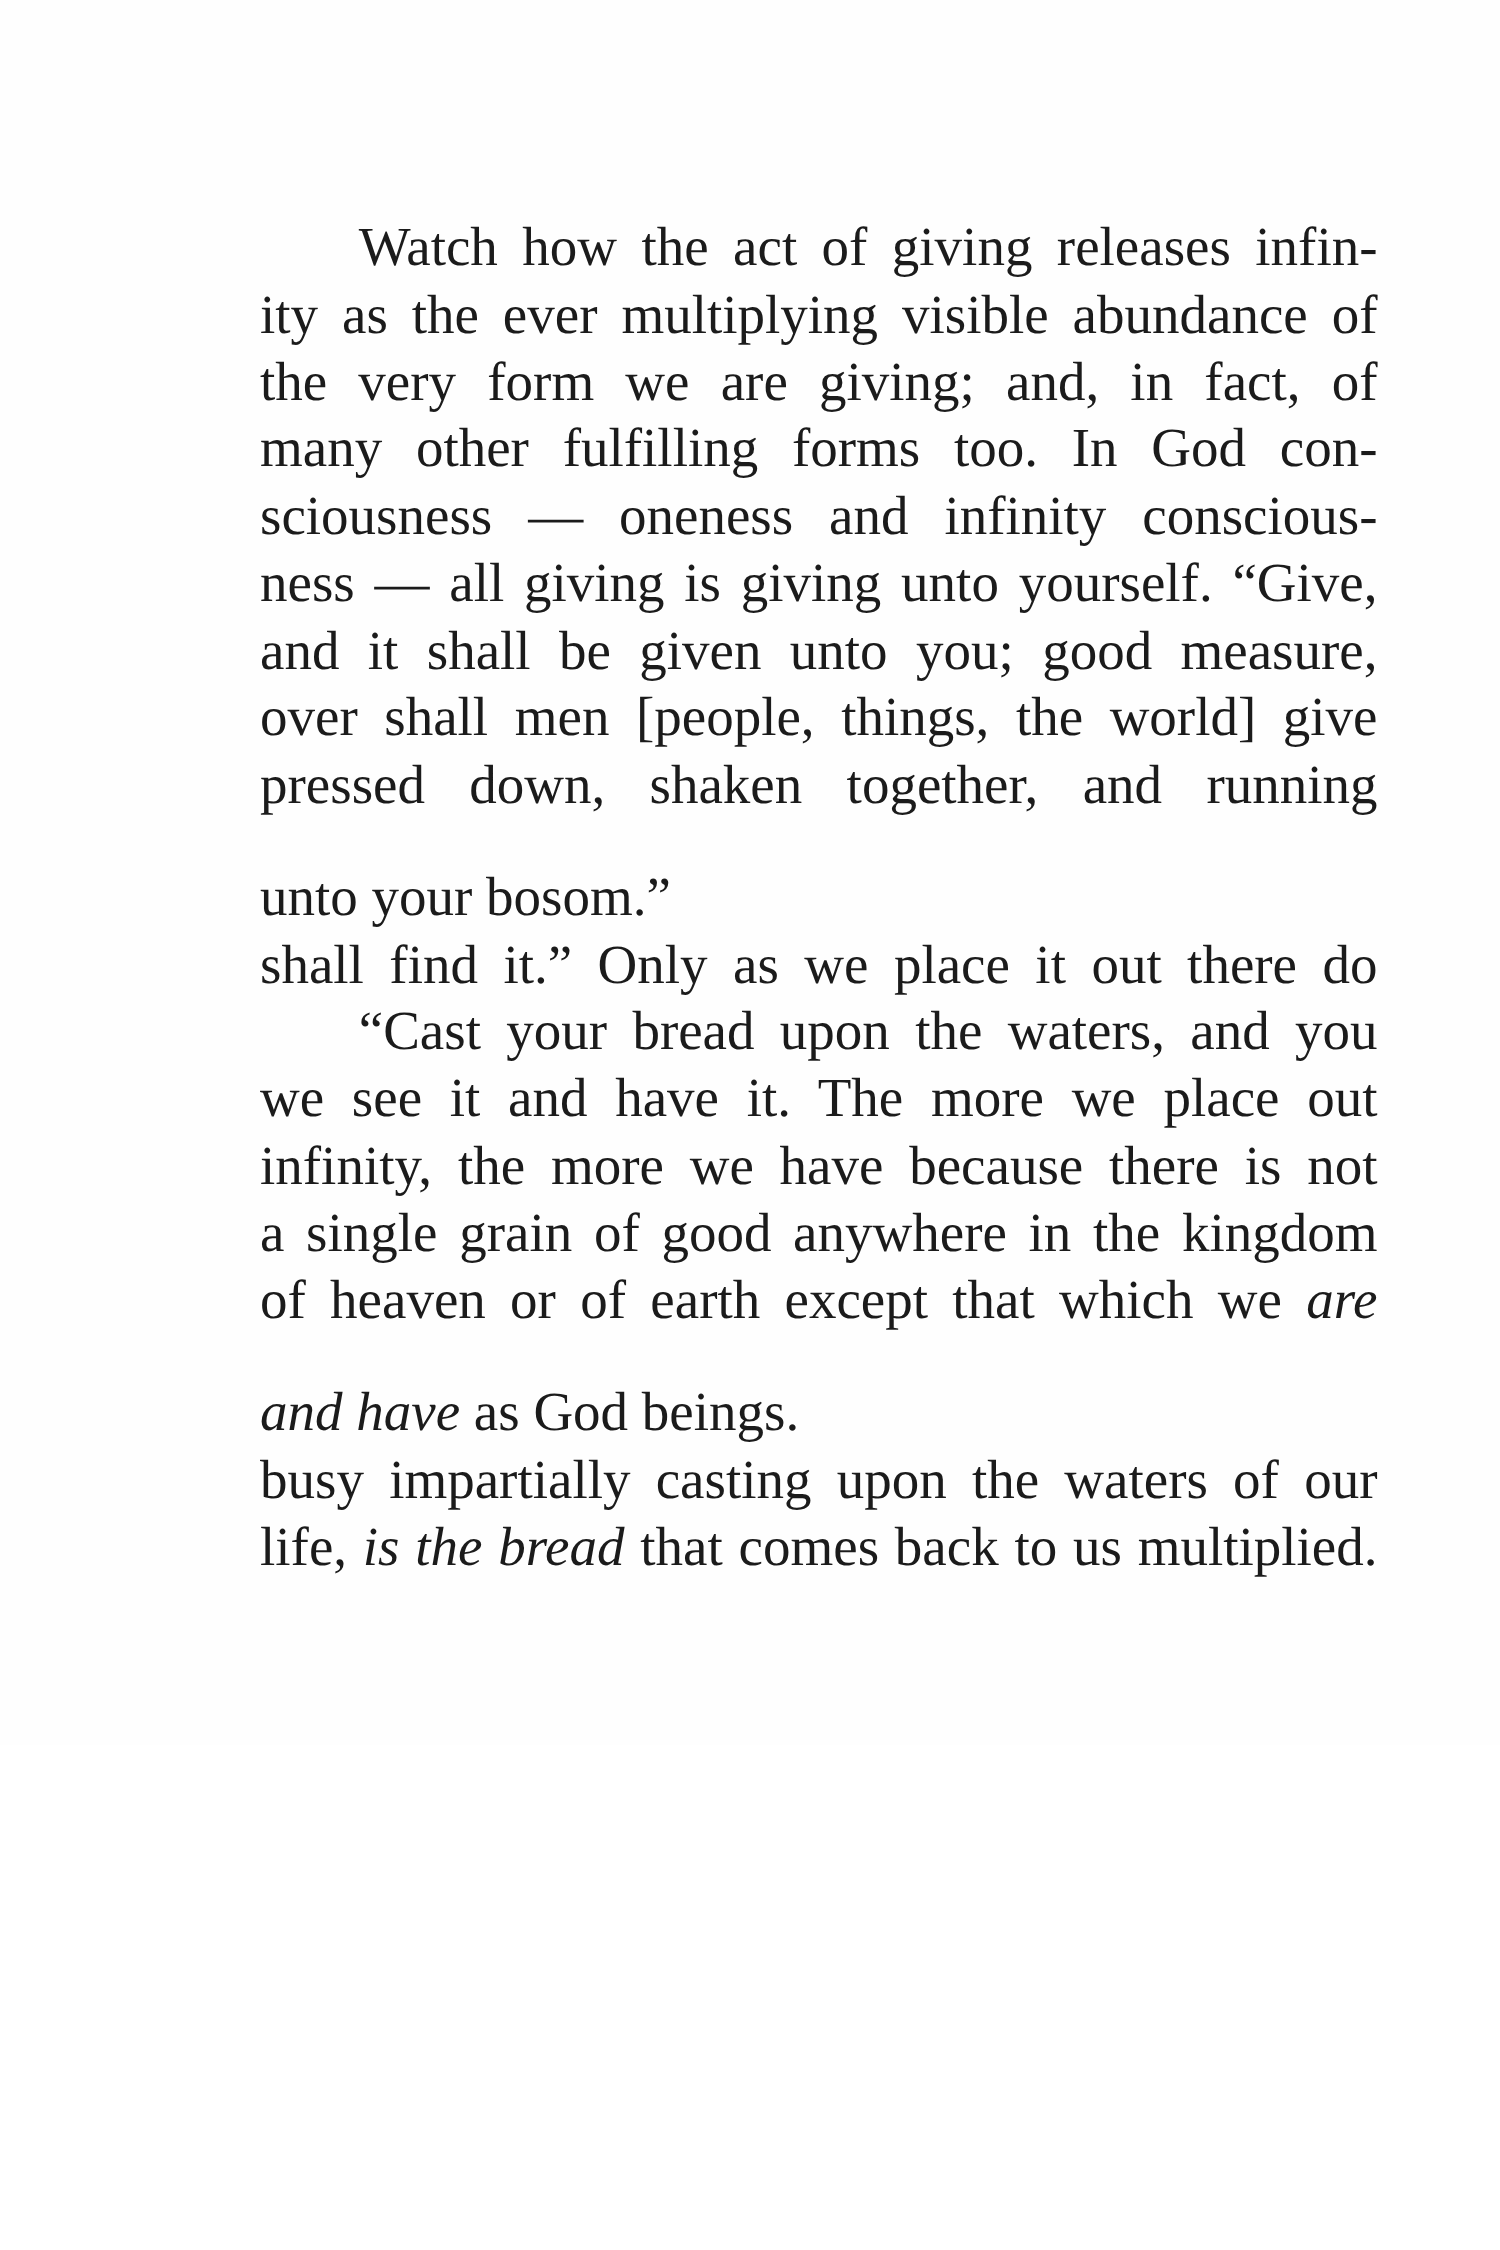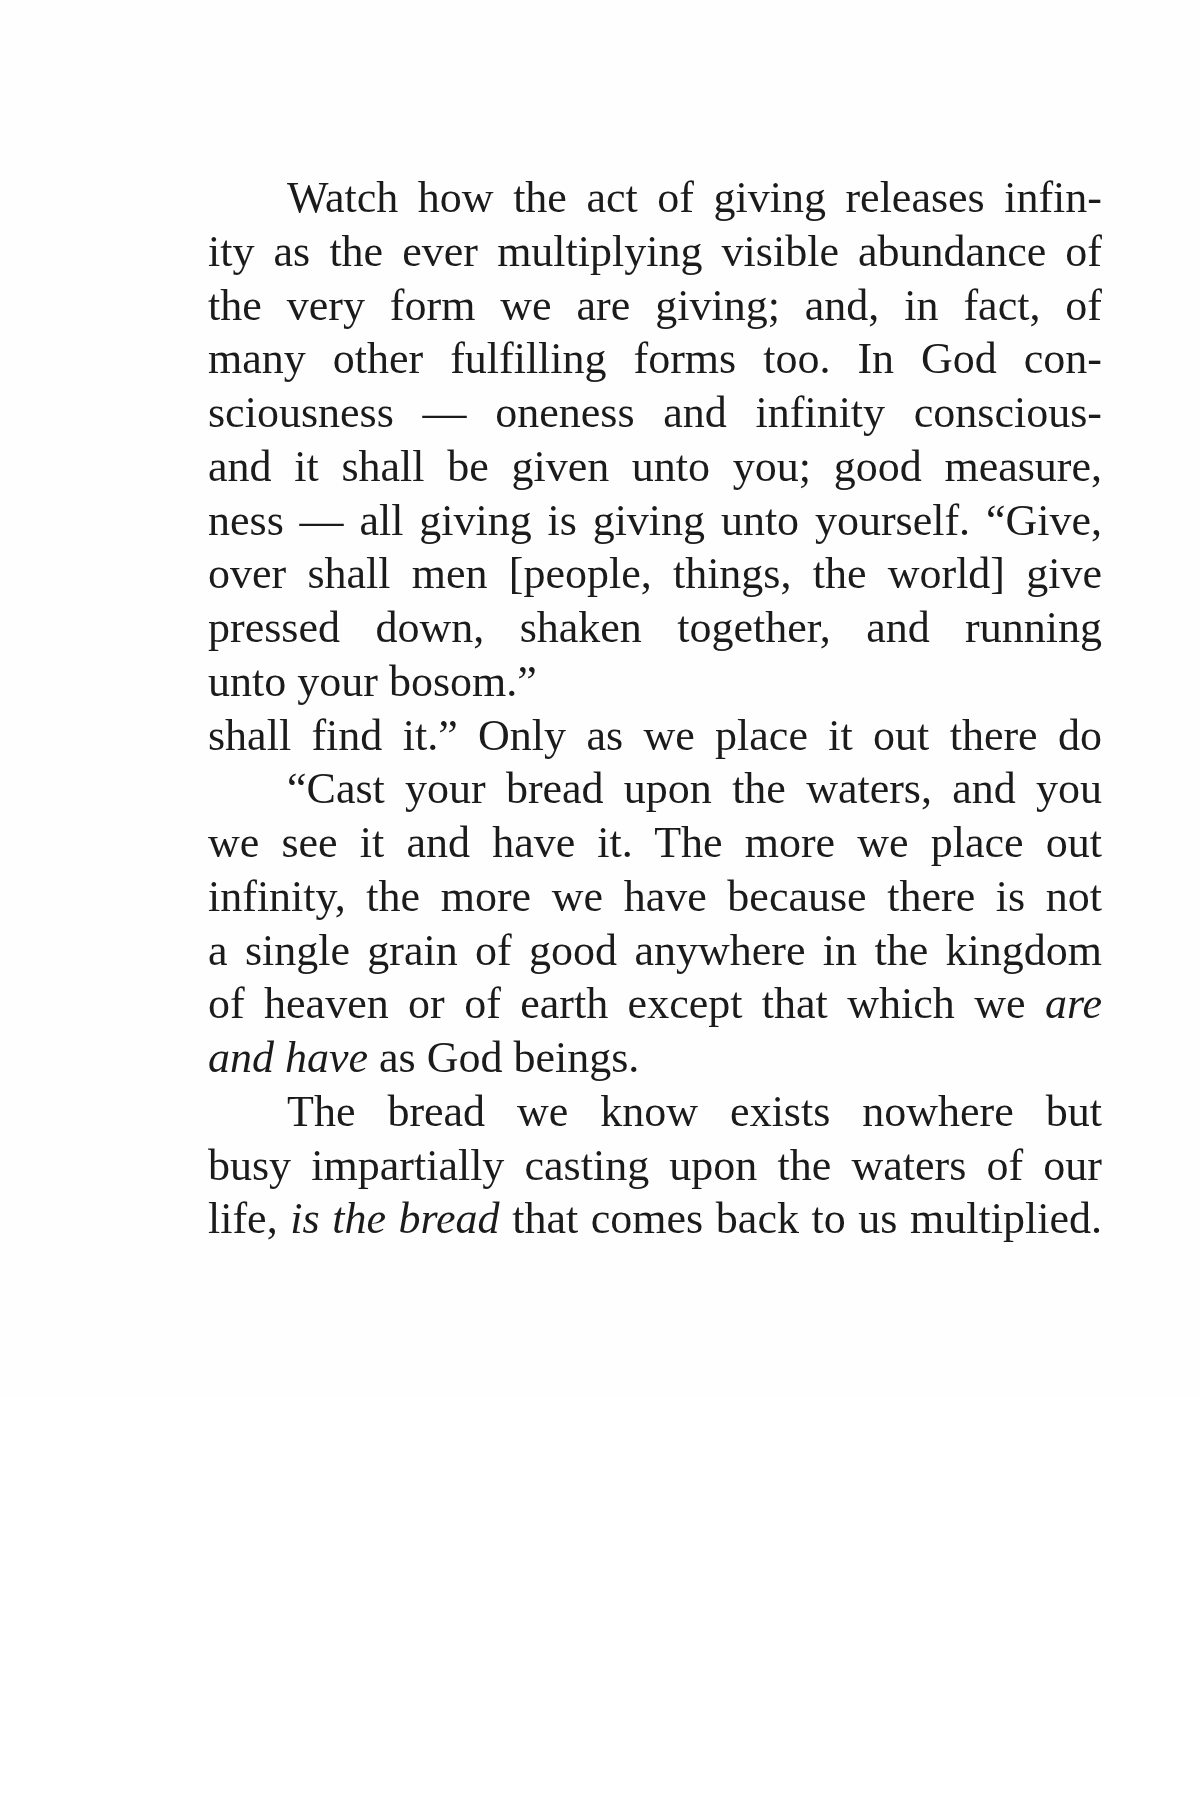--- a/index.html
+++ b/index.html
@@ -32,20 +32,21 @@
   .line {
     white-space: nowrap;
     text-align: justify;
     height: 53.75px;
   }
   .line.just {
     text-align-last: justify;
   }
   .line.last {
     text-align-last: left;
+    margin-top: 36px;
   }
   .line.indent {
     padding-left: 79px;
   }
   .line em {
     font-style: italic;
   }
   .page-number {
     position: absolute;
     left: 208px;
@@ -61,35 +62,34 @@
 <body>
 
 <div class="book-page">
   <div class="text-block">
       <div class="paragraph">
         <div class="line indent just"><span>Watch how the act of giving releases infin-</span></div>
         <div class="line just"><span>ity as the ever multiplying visible abundance of</span></div>
         <div class="line just"><span>the very form we are giving; and, in fact, of</span></div>
         <div class="line just"><span>many other fulfilling forms too. In God con-</span></div>
         <div class="line just"><span>sciousness — oneness and infinity conscious-</span></div>
+        <div class="line just"><span>ness — all giving is giving unto yourself. “Give,</span></div>
         <div class="line just"><span>and it shall be given unto you; good measure,</span></div>
-        <div class="line just"><span>ness — all giving is giving unto yourself. “Give,</span></div>
         <div class="line just"><span>over shall men [people, things, the world] give</span></div>
         <div class="line just"><span>pressed down, shaken together, and running</span></div>
         <div class="line last"><span>unto your bosom.”</span></div>
       </div>
       <div class="paragraph">
         <div class="line just"><span>shall find it.” Only as we place it out there do</span></div>
         <div class="line indent just"><span>“Cast your bread upon the waters, and you</span></div>
         <div class="line just"><span>we see it and have it. The more we place out</span></div>
         <div class="line just"><span>infinity, the more we have because there is not</span></div>
         <div class="line just"><span>a single grain of good anywhere in the kingdom</span></div>
         <div class="line just"><span>of heaven or of earth except that which we </span><em>are</em></div>
         <div class="line last"><em>and have</em><span> as God beings.</span></div>
       </div>
       <div class="paragraph">
-        <div class="line indent just"><span>The bread we know exists nowhere but</span></div>
         <div class="line just"><span>busy impartially casting upon the waters of our</span></div>
         <div class="line just"><span>life, </span><em>is the bread</em><span> that comes back to us multiplied.</span></div>
       </div>
     </div>
   <div class="page-number">69</div>
 </div>
 
 </body></html>

